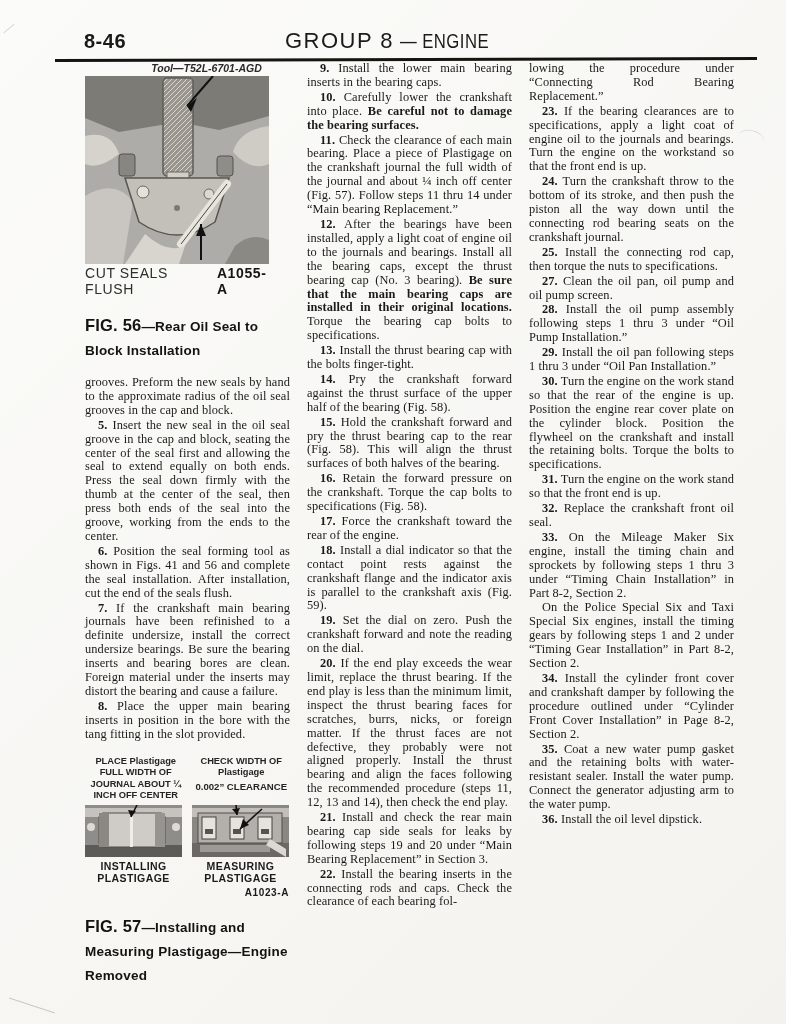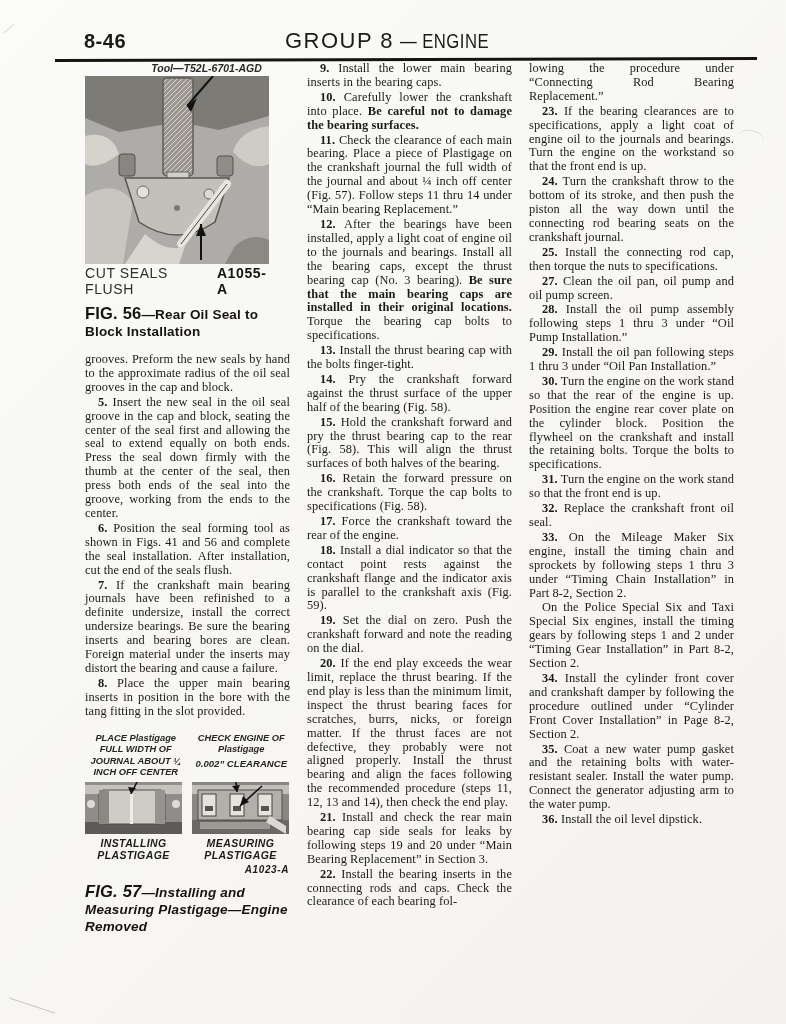--- a/index.html
+++ b/index.html
@@ -44,25 +44,25 @@
   }
   .photo56{display:block;width:184px;height:188px;background:#b0aeab;}
   .photo-strip{
     display:flex;justify-content:flex-end;gap:14px;align-items:baseline;
     width:184px;margin-top:1px;
     font-family:"Liberation Sans", sans-serif;font-size:14px;letter-spacing:.6px;color:#2f2e2c;
   }
   .photo-strip .code{font-weight:bold;color:#151412;}
   .figcap{
     font-family:"Liberation Sans", sans-serif;font-weight:bold;color:#151310;
-    margin-top:8px;line-height:17px;font-size:13.5px;letter-spacing:.2px;
+    margin-top:16px;line-height:24px;font-size:13.5px;letter-spacing:.2px;
   }
   .figcap .figno{font-size:16.5px;}
   
-  .fig57{margin-top:14px;font-style:italic;}
+  .fig57{margin-top:14px;}
   .fig57-notes{display:flex;gap:6px;font-family:"Liberation Sans", sans-serif;font-weight:bold;color:#262523;}
   .note-l{width:104px;font-size:9.3px;line-height:11.5px;text-align:center;}
   .note-r{width:100px;font-size:9.3px;line-height:11.5px;text-align:center;}
   .note-r .clr{display:block;margin-top:2px;font-size:9.6px;}
   .fig57-photos{display:flex;gap:10px;margin-top:3px;}
   .photo57{display:block;width:97px;height:52px;background:#8f8d8a;}
   .fig57-labels{display:flex;gap:10px;margin-top:3px;font-family:"Liberation Sans", sans-serif;font-weight:bold;font-size:10.5px;line-height:12.5px;text-align:center;color:#1c1b19;}
   .fig57-labels div{width:97px;letter-spacing:.4px;}
   .fig57-code{width:204px;text-align:right;font-family:"Liberation Sans", sans-serif;font-weight:bold;font-size:10px;margin-top:2px;letter-spacing:.6px;}
   
@@ -135,21 +135,21 @@
           <p class="step"><span class="b">5.</span><span> Insert the new seal in the oil seal groove in the cap and block, seating the center of the seal first and allowing the seal to extend equally on both ends. Press the seal down firmly with the thumb at the center of the seal, then press both ends of the seal into the groove, working from the ends to the center.</span></p>
           <p class="step"><span class="b">6.</span><span> Position the seal forming tool as shown in Figs. 41 and 56 and complete the seal installation. After installation, cut the end of the seals flush.</span></p>
           <p class="step"><span class="b">7.</span><span> If the crankshaft main bearing journals have been refinished to a definite undersize, install the correct undersize bearings. Be sure the bearing inserts and bearing bores are clean. Foreign material under the inserts may distort the bearing and cause a failure.</span></p>
           <p class="step"><span class="b">8.</span><span> Place the upper main bearing inserts in position in the bore with the tang fitting in the slot provided.</span></p>
         </div>
 
       <figure class="fig fig57">
         <div class="fig57-notes">
           <div class="note-l">PLACE Plastigage FULL WIDTH OF JOURNAL ABOUT ¼ INCH OFF CENTER</div>
           <div class="note-r">
-            <span>CHECK ENGINE OF Plastigage</span>
+            <span>CHECK WIDTH OF Plastigage</span>
             <span class="clr">0.002” CLEARANCE</span>
           </div>
         </div>
         <div class="fig57-photos">
           <svg class="photo57" viewBox="0 0 97 52" xmlns="http://www.w3.org/2000/svg">
             <rect width="97" height="52" fill="#8f8d8a"></rect>
             <rect y="3" width="97" height="9" fill="#c6c3be"></rect>
             <rect y="40" width="97" height="12" fill="#5d5b57"></rect>
             <rect x="14" y="8" width="66" height="34" rx="4" fill="#cfccc7" stroke="#514f4b"></rect>
             <rect x="14" y="8" width="10" height="34" fill="#8a8883"></rect>

